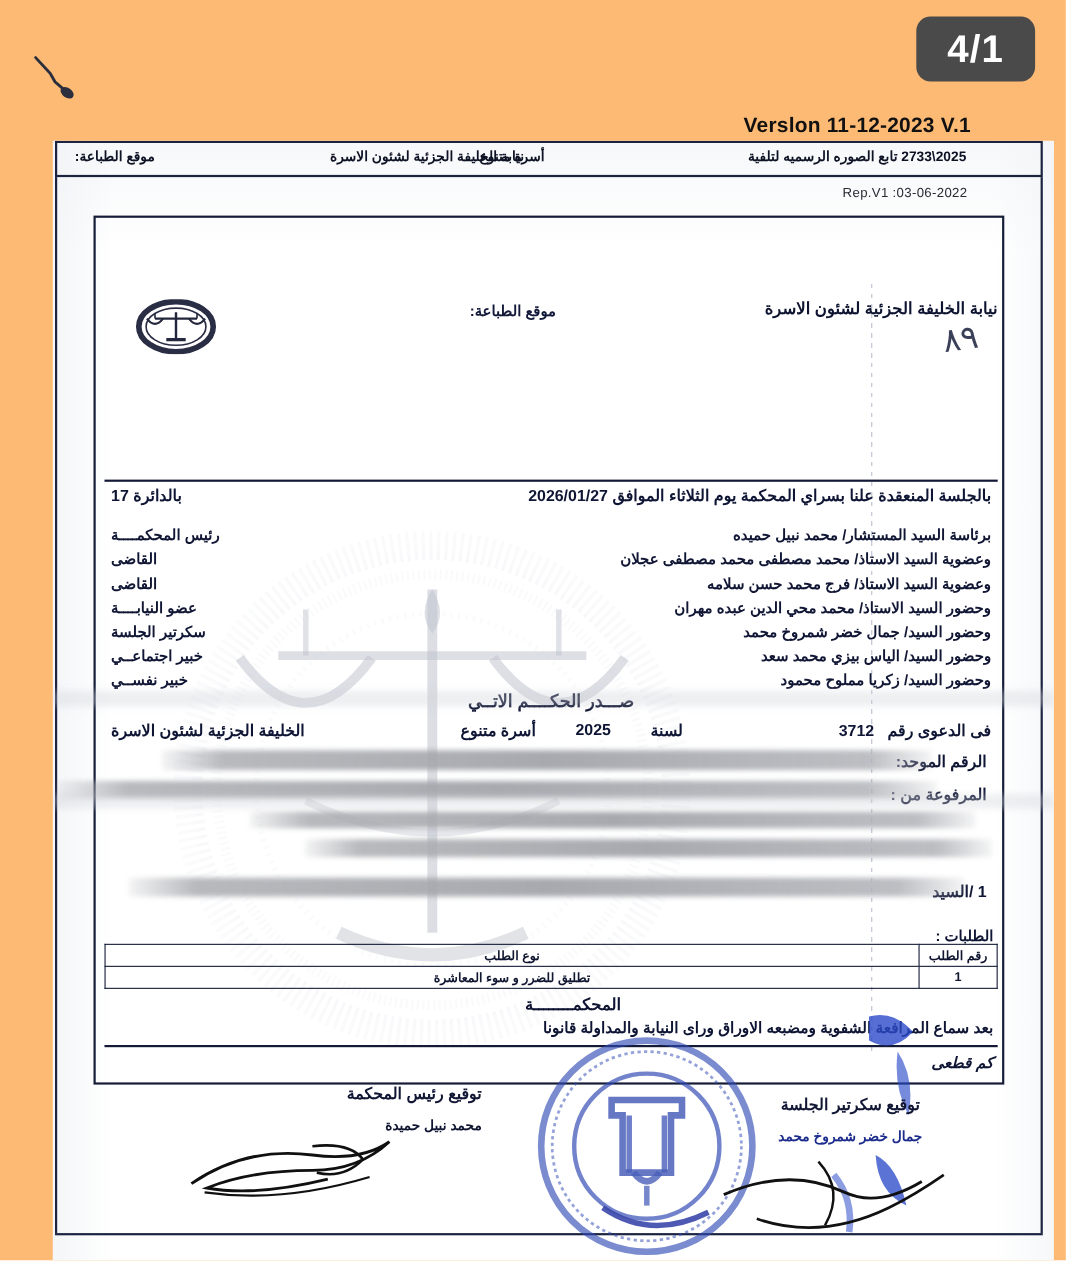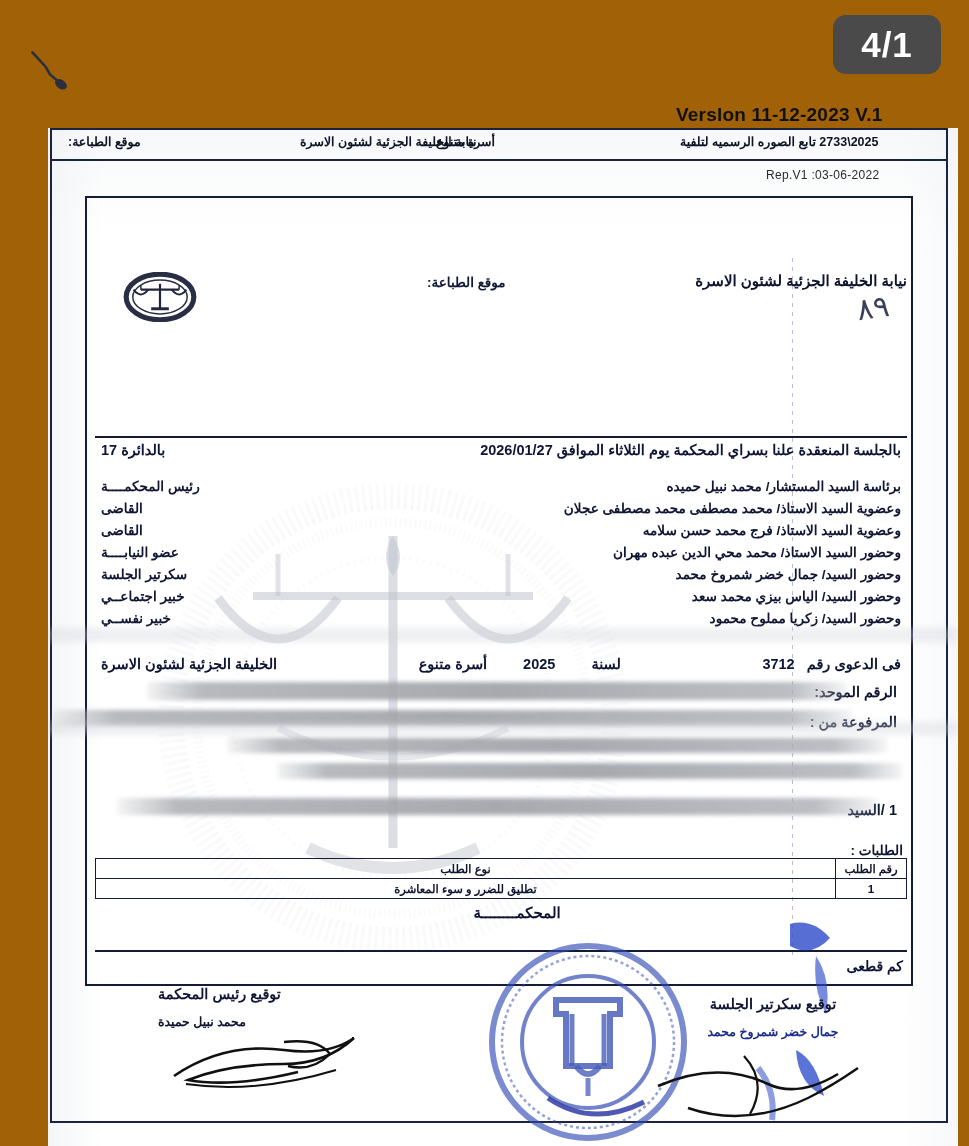--- a/index.html
+++ b/index.html
@@ -8,21 +8,21 @@
     width:969px;height:1146px;
     background:#ffffff;
     font-family:"Liberation Serif", serif;
     overflow:hidden;
     position:relative;
   }
 
   
   #viewer{
     position:absolute;inset:0;
-    background:#a16207;
+    background:#fdba74;
     overflow:hidden;
   }
   #page-badge{
     position:absolute;top:15px;left:833px;
     width:108px;height:59px;
     background:#4a4a4a;color:#fff;
     border-radius:13px;
     display:flex;align-items:center;justify-content:center;
     font-family:"Liberation Sans", sans-serif;
     font-weight:bold;font-size:35px;letter-spacing:1px;
@@ -231,46 +231,46 @@
   #requests-table th,#requests-table td{
     border:1.6px solid #151c38;
     font-family:"Liberation Sans", sans-serif;
     font-weight:bold;font-size:11.5px;color:#10162f;
     text-align:center;height:19px;padding:0;
     background:transparent;
   }
   #requests-table .col-no{width:70px;}
 
   #court-head{
-    position:absolute;top:706px;left:16px;width:828px;
+    position:absolute;top:706px;left:0;width:828px;
     text-align:center;
     font-family:"Liberation Sans", sans-serif;
     font-weight:bold;font-size:15px;color:#0e1432;
-    letter-spacing:2px;z-index:12;
+    letter-spacing:2px;z-index:12;padding-left:20px;
   }
   #preamble{
     position:absolute;top:728px;right:8px;
     font-family:"Liberation Sans", sans-serif;
     font-weight:bold;font-size:14px;color:#0f1534;
     white-space:nowrap;z-index:12;
   }
   #rule-2{
     position:absolute;top:752px;left:8px;width:812px;height:0;
     border-top:2px solid #141a36;z-index:11;
   }
   #final-word{
     position:absolute;top:760px;right:8px;
     font-family:"Liberation Sans", sans-serif;
-    font-weight:bold;font-size:14px;color:#0f1534;z-index:12;
+    font-weight:bold;font-size:14px;color:#0f1534;z-index:12;font-style:italic;
   }
 
   
   #sig-left{
     position:absolute;top:858px;left:110px;width:280px;
-    text-align:left;z-index:15;
+    text-align:right;z-index:15;
   }
   #sig-right{
     position:absolute;top:868px;left:600px;width:250px;
     text-align:center;z-index:15;
   }
   .sig-label{
     font-family:"Liberation Sans", sans-serif;
     font-weight:bold;font-size:14.5px;color:#101633;
   }
   .sig-name{
@@ -395,20 +395,21 @@
         <div class="roster-row">
           <span class="person">وحضور السيد/        الياس بيزي محمد سعد</span>
           <span class="role">خبير اجتماعــي</span>
         </div>
         <div class="roster-row">
           <span class="person">وحضور السيد/        زكريا مملوح محمود</span>
           <span class="role">خبير نفســي</span>
         </div>
       </div>
 
+      <div id="verdict-head">صـــدر الحكــــم الاتــي</div>
 
       <div id="case-line">
         <span>
           <span>فى الدعوى رقم</span>
           &nbsp;
           <span>3712</span>
         </span>
         <span class="mid">
           <span>لسنة</span>
           <span>2025</span>
@@ -435,20 +436,21 @@
           <th>نوع الطلب</th>
         </tr>
         <tr>
           <td>1</td>
           <td>تطليق للضرر و سوء المعاشرة</td>
         </tr>
       </tbody>
         </table>
 
       <div id="court-head">المحكمــــــــة</div>
+      <div id="preamble">بعد سماع المرافعة الشفوية ومضبعه الاوراق وراى النيابة والمداولة قانونا</div>
       <div id="rule-2"></div>
       <div id="final-word">كم قطعى</div>
 
     </div>
 
     <svg id="watermark" viewBox="0 0 470 560">
       <defs>
         <radialGradient id="wmFade" cx="50%" cy="50%" r="50%">
           <stop offset="0%" stop-color="#6d7690" stop-opacity="0.55"></stop>
           <stop offset="70%" stop-color="#7f8aa4" stop-opacity="0.40"></stop>

